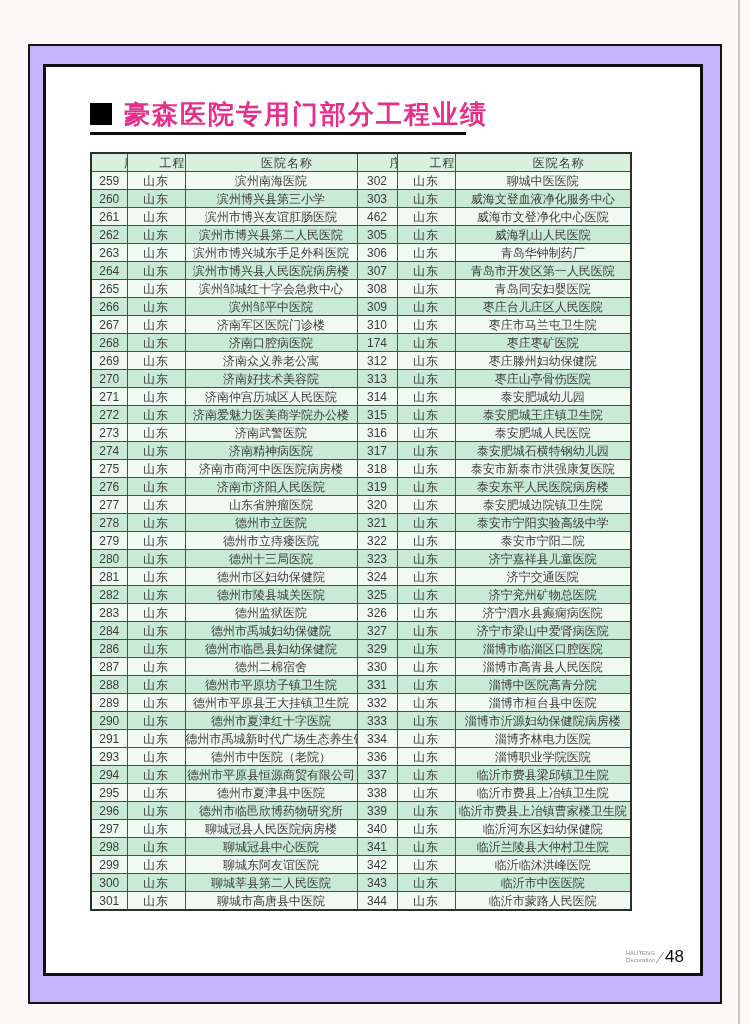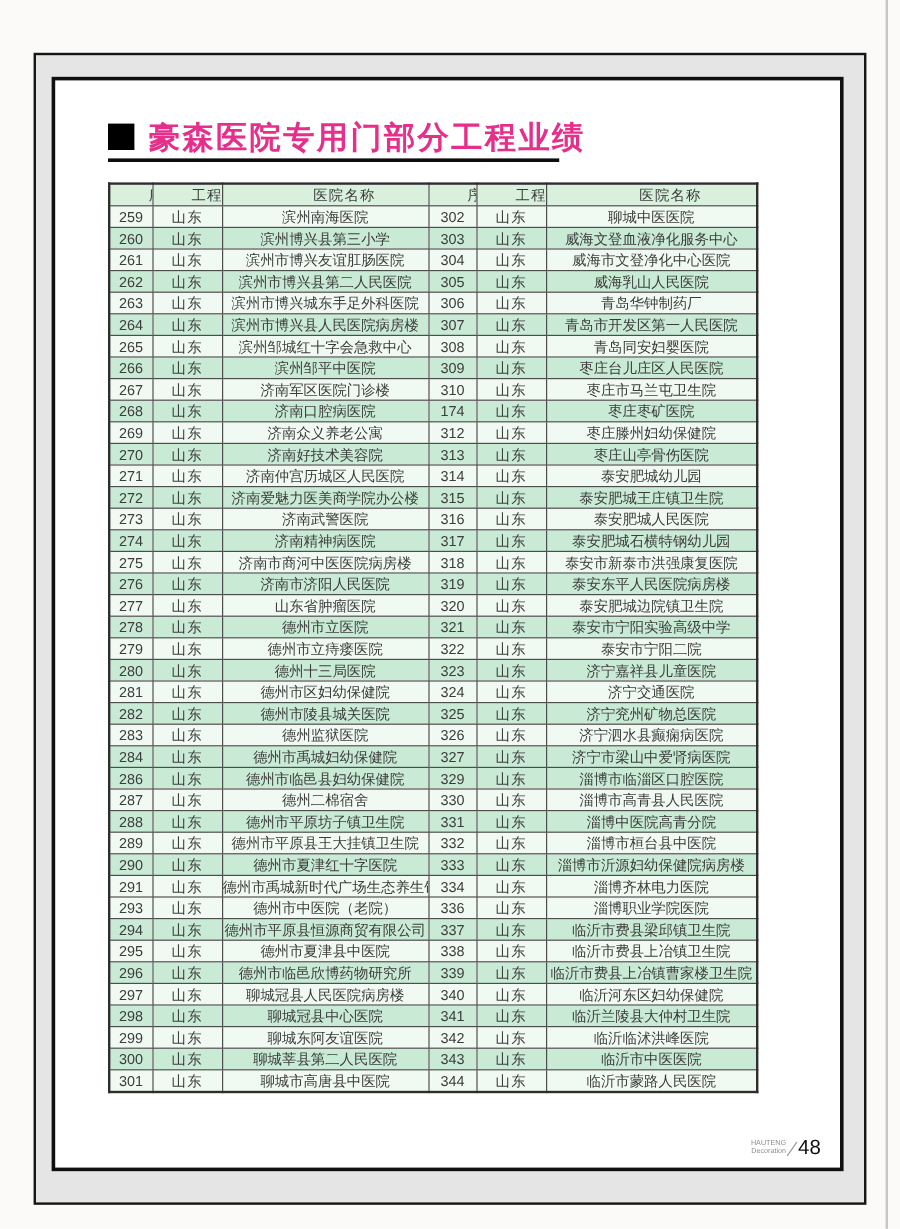--- a/index.html
+++ b/index.html
@@ -5,21 +5,21 @@
   html,body{margin:0;padding:0;}
   body{
     width:750px;height:1024px;
     background:#fbfaf8;
     font-family:"Liberation Sans","DejaVu Sans",sans-serif;
     position:relative;overflow:hidden;
   }
   .scan-edge{position:absolute;top:0;bottom:0;left:738px;width:2px;background:#c8c6c2;}
   .outer-frame{
     position:absolute;left:28px;top:44px;width:690px;height:956px;
-    border:2px solid #161616;background:#e5e5e5;
+    border:2px solid #161616;background:#c4b5fd;
   }
   .inner-frame{
     position:absolute;left:13px;top:18px;width:654px;height:906px;
     border:3px solid #101010;background:#ffffff;
   }
   .title-block{
     position:absolute;left:44px;top:34px;width:376px;
     display:flex;align-items:flex-end;gap:12px;
     border-bottom:3px solid #0d0d0d;padding-bottom:5px;
   }
@@ -103,21 +103,21 @@
             <td class="c1">山东</td>
             <td class="c2">滨州博兴县第三小学</td>
             <td class="c0">303</td>
             <td class="c1">山东</td>
             <td class="c2">威海文登血液净化服务中心</td>
           </tr>
           <tr class="row-light">
             <td class="c0">261</td>
             <td class="c1">山东</td>
             <td class="c2">滨州市博兴友谊肛肠医院</td>
-            <td class="c0">304</td>
+            <td class="c0">462</td>
             <td class="c1">山东</td>
             <td class="c2">威海市文登净化中心医院</td>
           </tr>
           <tr class="row-green">
             <td class="c0">262</td>
             <td class="c1">山东</td>
             <td class="c2">滨州市博兴县第二人民医院</td>
             <td class="c0">305</td>
             <td class="c1">山东</td>
             <td class="c2">威海乳山人民医院</td>

